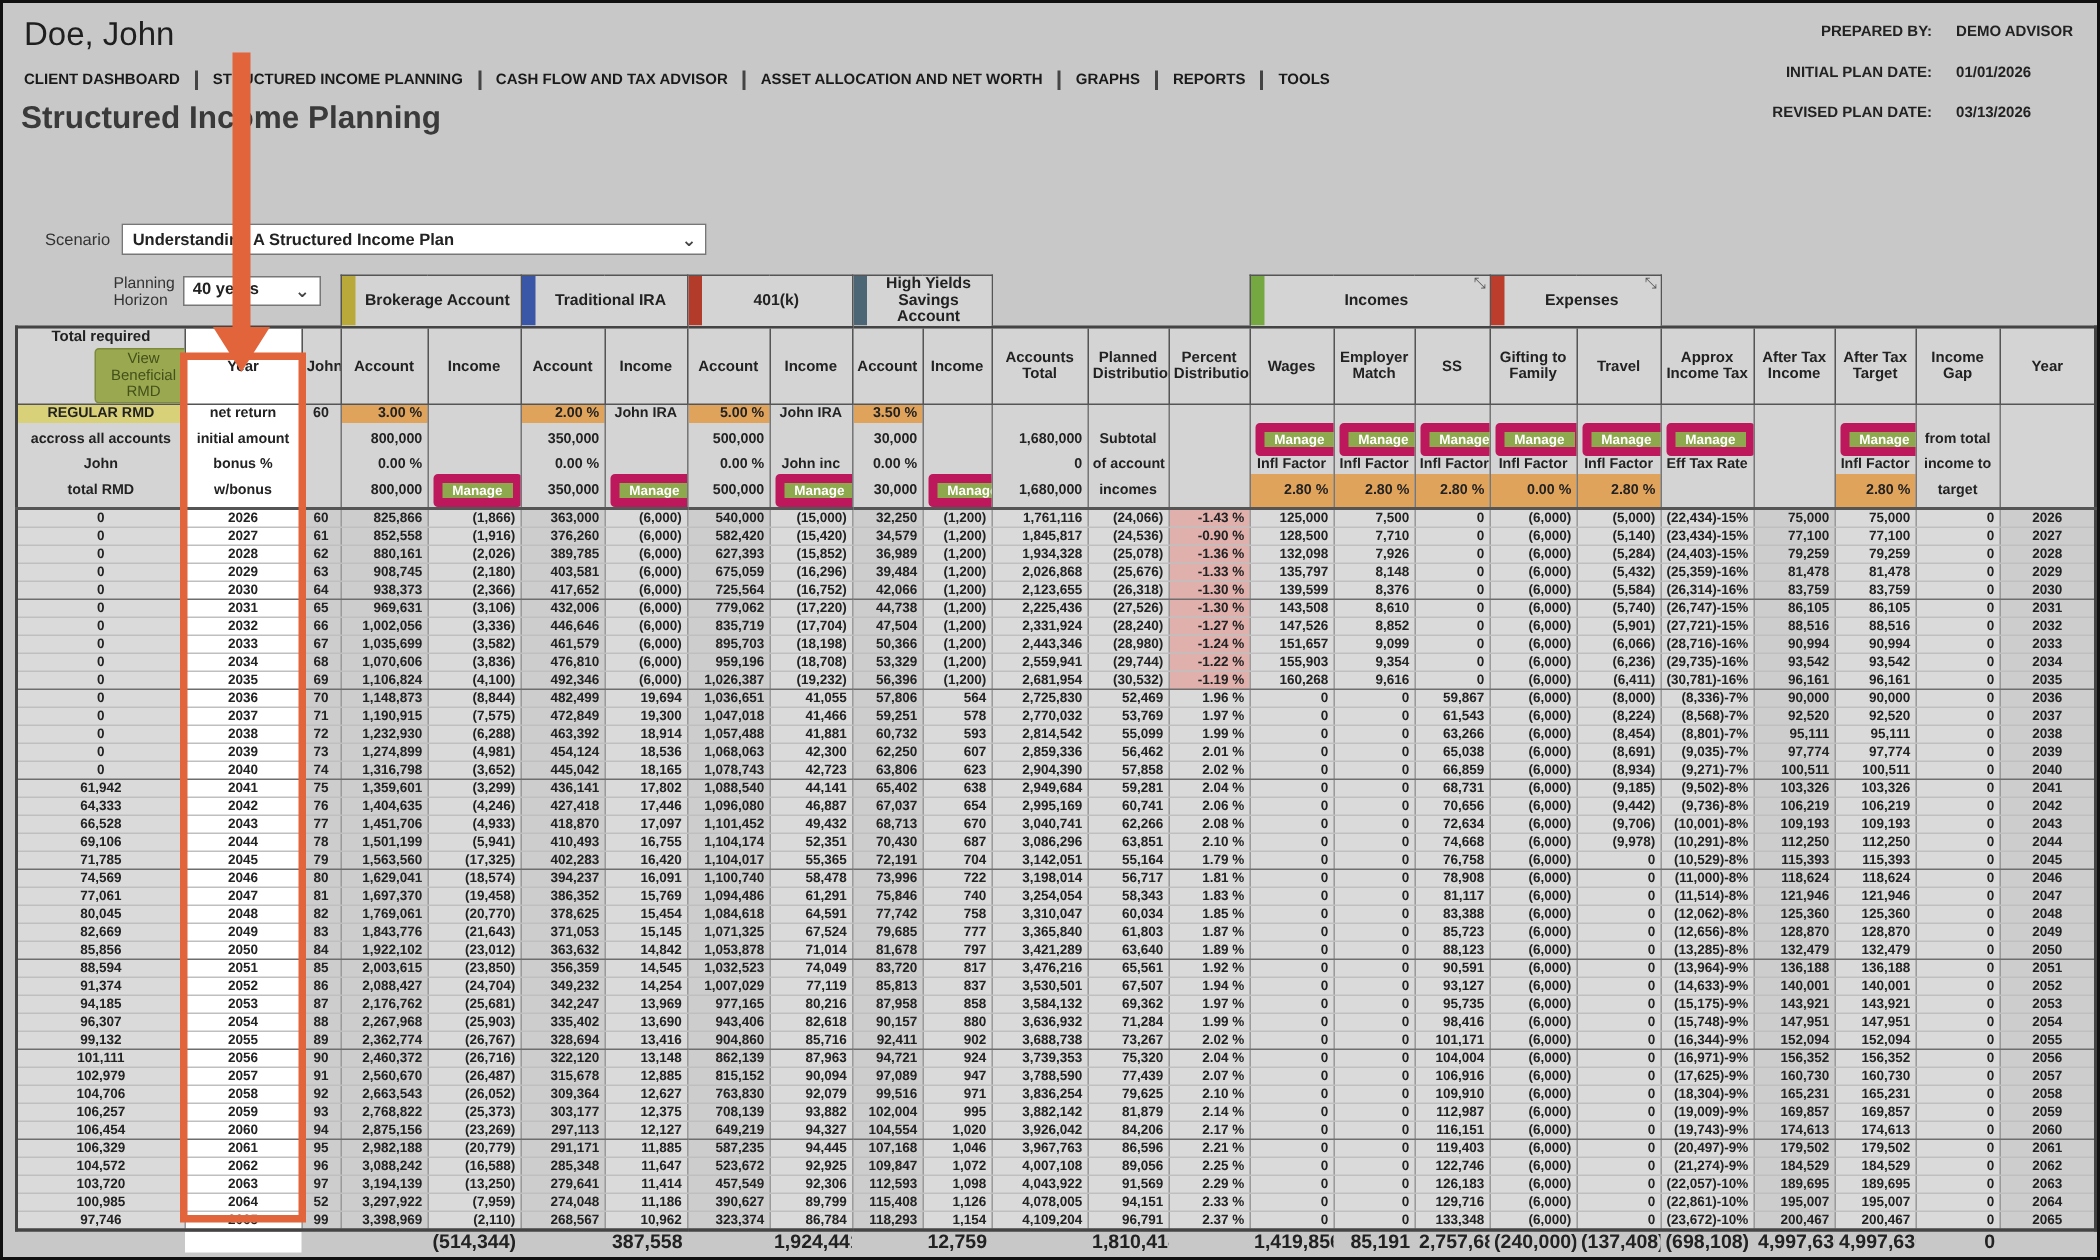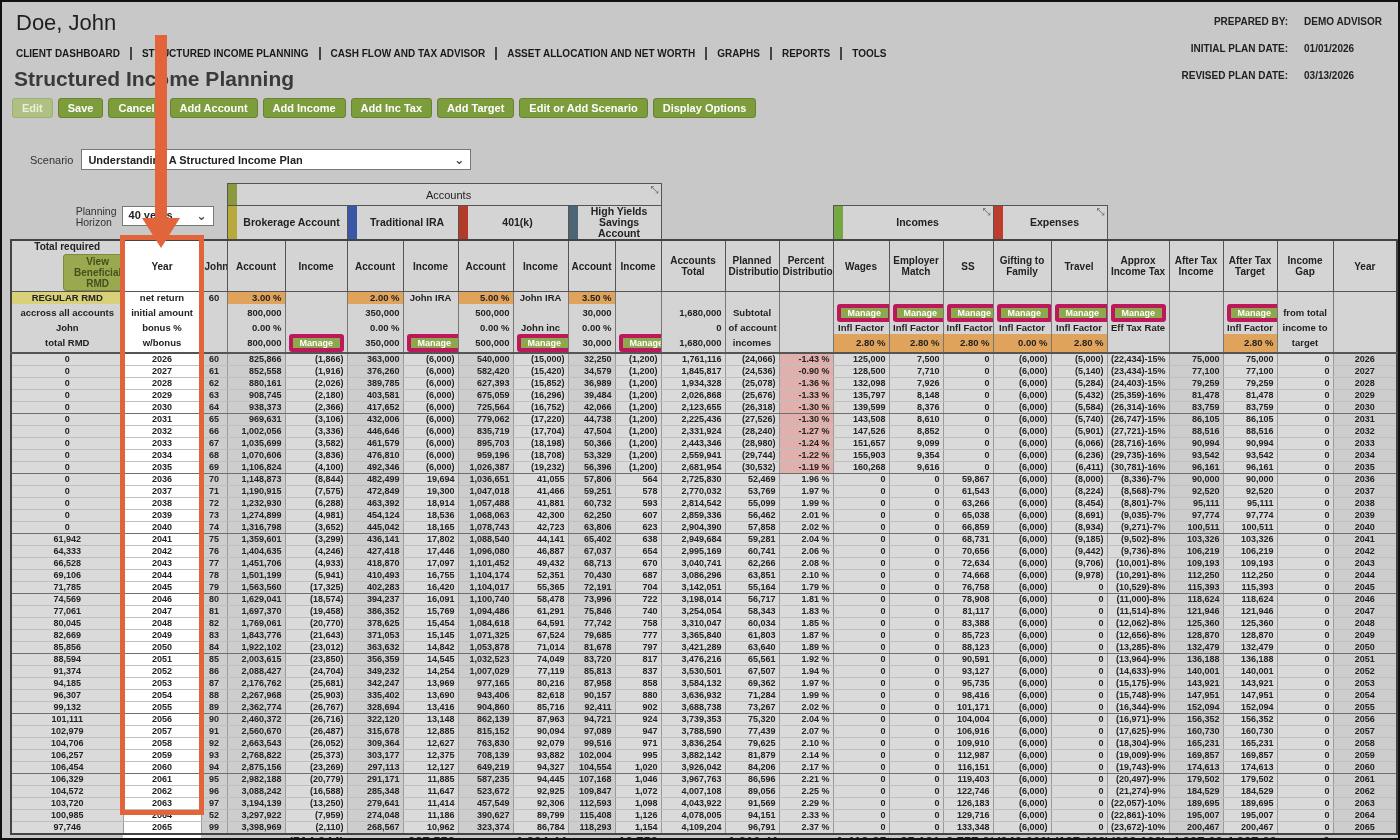--- a/index.html
+++ b/index.html
@@ -43,30 +43,30 @@
   .pin{position:absolute;right:2px;top:0;font-size:10px;color:#555;cursor:pointer;font-weight:400;}
 
   .ph{display:flex;align-items:flex-start;justify-content:flex-end;height:100%;padding-right:10px;}
   .ph-label{font-size:10.5px;font-weight:400;text-align:left;line-height:11px;margin-right:5px;color:#333;}
   .ph-select{width:92px;height:20px;font-weight:700;}
 
   
   .r-colhead td{background:#d4d4d4;border:1px solid #555;border-top:2px solid #444;height:30px;text-align:center;
     font-size:10px;font-weight:700;line-height:11px;white-space:normal;}
   .lefthead .vbr{display:inline-block;background:#9aa84f;border:1px solid #7d8a3c;border-radius:3px;color:#43511b;
-    font-size:10px;font-weight:700;padding:1px 10px;margin-top:2px;cursor:pointer;margin-left:48px;}
+    font-size:10px;font-weight:400;padding:1px 10px;margin-top:2px;cursor:pointer;margin-left:48px;}
 
   
   .setuprows td{background:#d4d4d4;border-left:1px solid #777;border-right:1px solid #777;height:12px;
     font-size:9.5px;font-weight:700;line-height:12px;text-align:right;}
   .setuprows tr:last-child td{border-bottom:2px solid #555;}
   .setuprows td.ctr,.setuprows td.c,.setuprows td.khaki{text-align:center;}
   td.khaki{background:#d8d17a !important;font-weight:700;margin-left:36px;}
   td.rate{background:#e0a35c !important;text-align:right;}
-  .manage{display:inline-block;background:#8ea84e;border:4px solid #be185d;border-radius:3px;color:#fff;
+  .manage{display:inline-block;background:#8ea84e;border:6px solid #be185d;border-radius:3px;color:#fff;
     font-size:9px;font-weight:700;line-height:10px;padding:0 7px;cursor:pointer;}
 
   
   .databody td{height:11px;line-height:11px;font-size:9px;font-weight:700;text-align:right;
     border-left:1px solid #9a9a9a;border-right:1px solid #9a9a9a;border-bottom:1px solid #bfbfbf;background:#dadada;}
   .databody td.c2,.databody td.c3,.databody td.c5,.databody td.c7,.databody td.c9,.databody td.c20,.databody td.c23{background:#cdcdcd;}
   .databody td.c0,.databody td.c1,.databody td.c2,.databody td.c23{text-align:center;}
   .databody tr.grp-end td{border-bottom:1px solid #6e6e6e;}
   .databody tr:last-child td{border-bottom:2px solid #444;}
   td.c1{background:#ffffff !important;}
@@ -114,31 +114,20 @@
       <span class="navdiv"></span>
     <span class="navitem">GRAPHS</span>
       <span class="navdiv"></span>
     <span class="navitem">REPORTS</span>
       <span class="navdiv"></span>
     <span class="navitem">TOOLS</span>
   </div>
 
   <div class="page-title">Structured Income Planning</div>
 
-  <div class="toolbar">
-    <span class="tbtn disabled">Edit</span>
-    <span class="tbtn">Save</span>
-    <span class="tbtn">Cancel</span>
-    <span class="tbtn">Add Account</span>
-    <span class="tbtn">Add Income</span>
-    <span class="tbtn">Add Inc Tax</span>
-    <span class="tbtn">Add Target</span>
-    <span class="tbtn">Edit or Add Scenario</span>
-    <span class="tbtn">Display Options</span>
-  </div>
 
   <div class="scenario-row">
     <span class="scenario-label">Scenario</span>
     <span class="selectbox scenario-select">
       <span>Understanding A Structured Income Plan</span>
       <span class="chev">⌄</span>
     </span>
   </div>
 
   <div class="tablewrap">
@@ -163,29 +152,20 @@
           <col style="width:50px">
           <col style="width:58px">
           <col style="width:56px">
         <col style="width:62px">
           <col style="width:54px">
           <col style="width:54px">
           <col style="width:56px">
           <col style="width:64px">
       </colgroup>
       <thead>
-        <tr class="r-group">
-          <td class="nb" colspan="3"></td>
-          <td class="g-pad" colspan="8">
-            <span class="chip" style="background:#8a993f"></span>
-            <span>Accounts</span>
-            <span class="pin">⤡</span>
-          </td>
-          <td class="nb" colspan="13"></td>
-        </tr>
         <tr class="r-title">
           <td class="nb" colspan="3">
             <div class="ph">
               <div class="ph-label">
                 <span>Planning</span><br><span>Horizon</span>
               </div>
               <span class="selectbox ph-select">
                 <span>40 years</span>
                 <span class="chev">⌄</span>
               </span>

